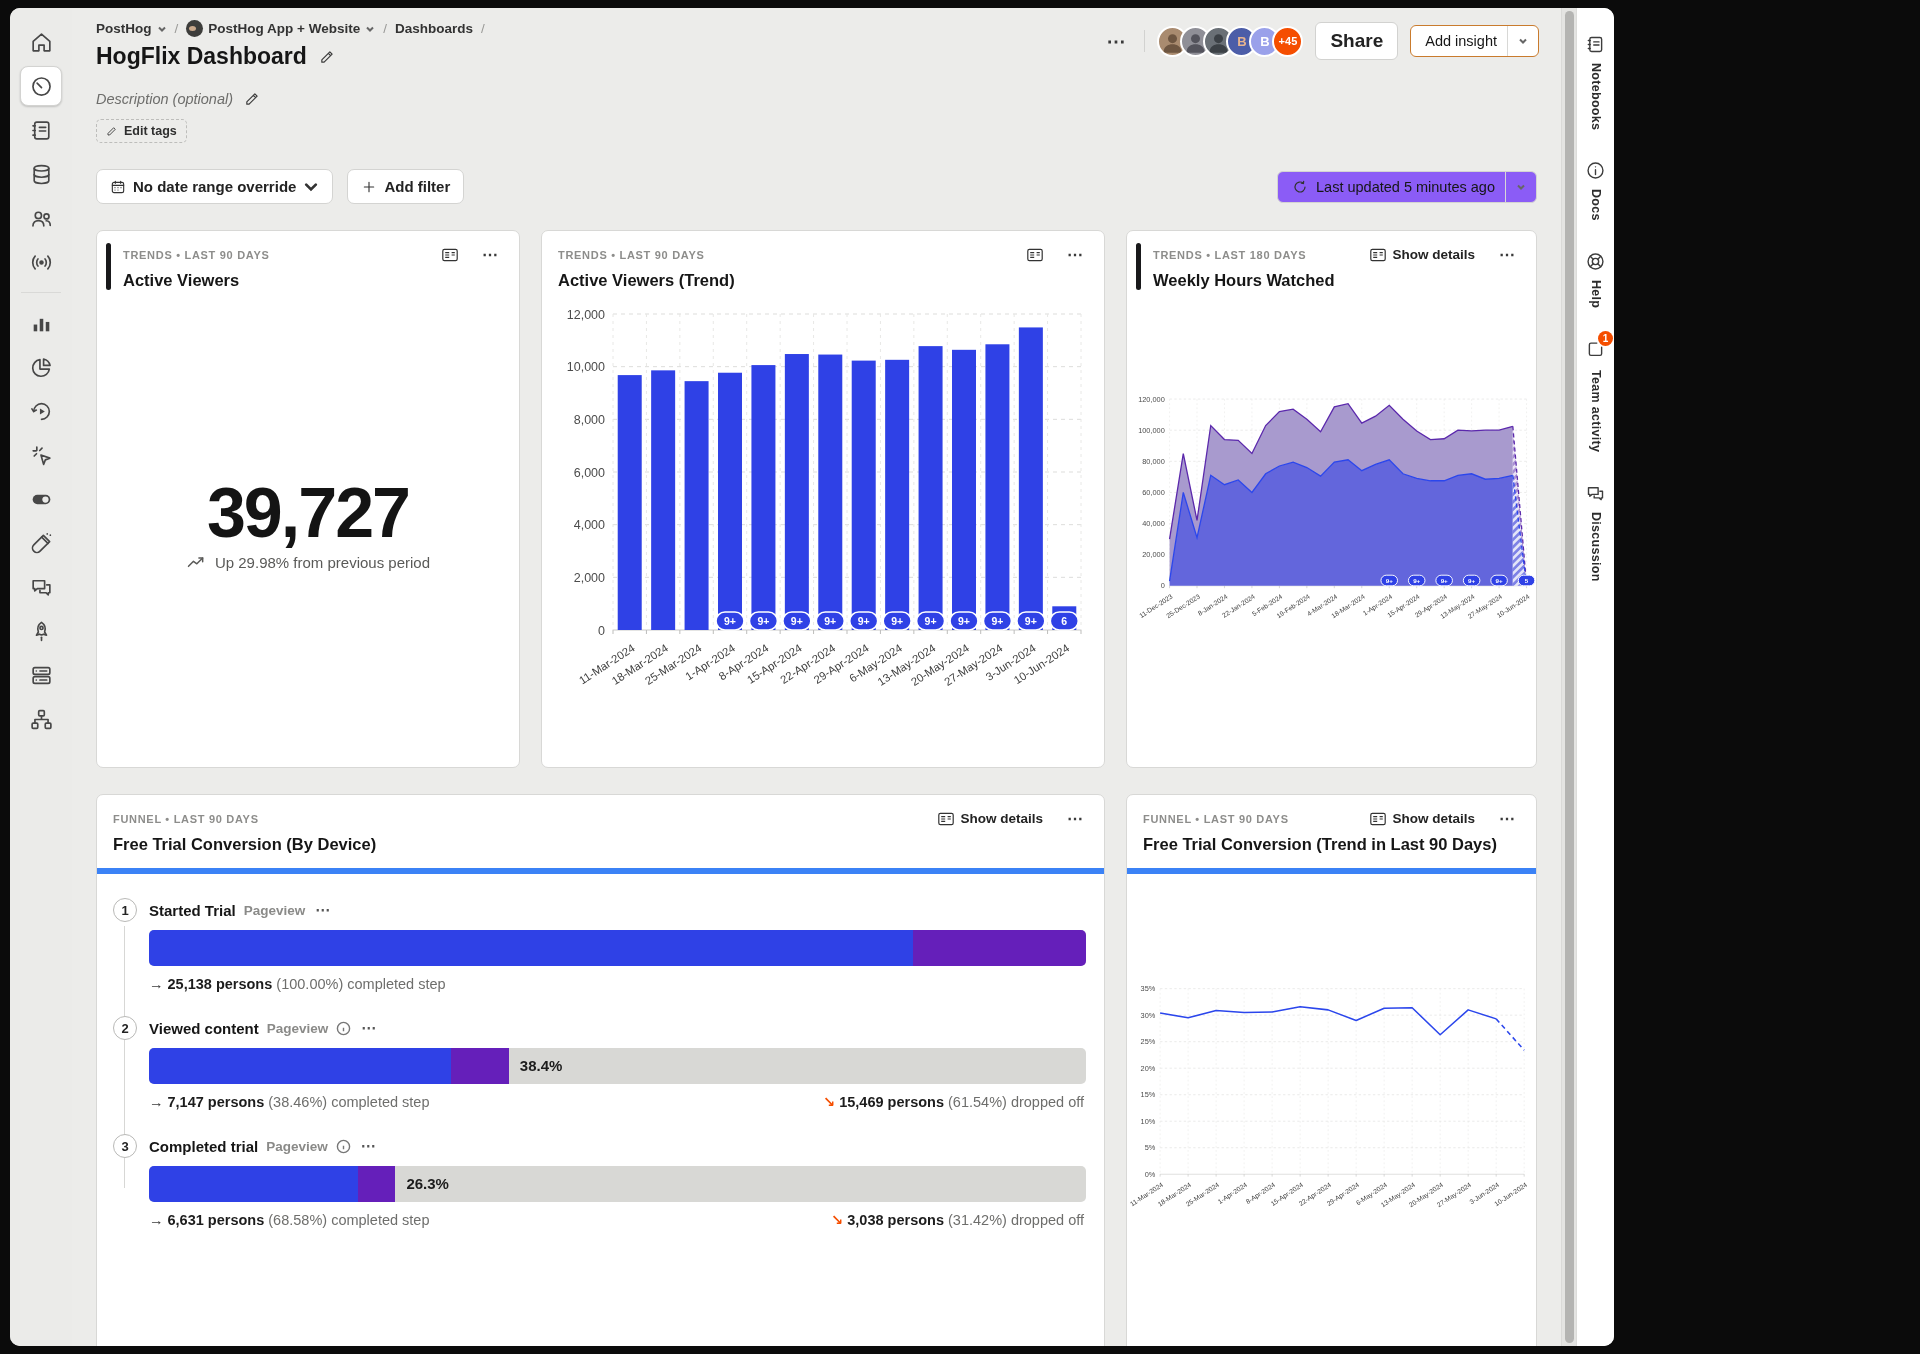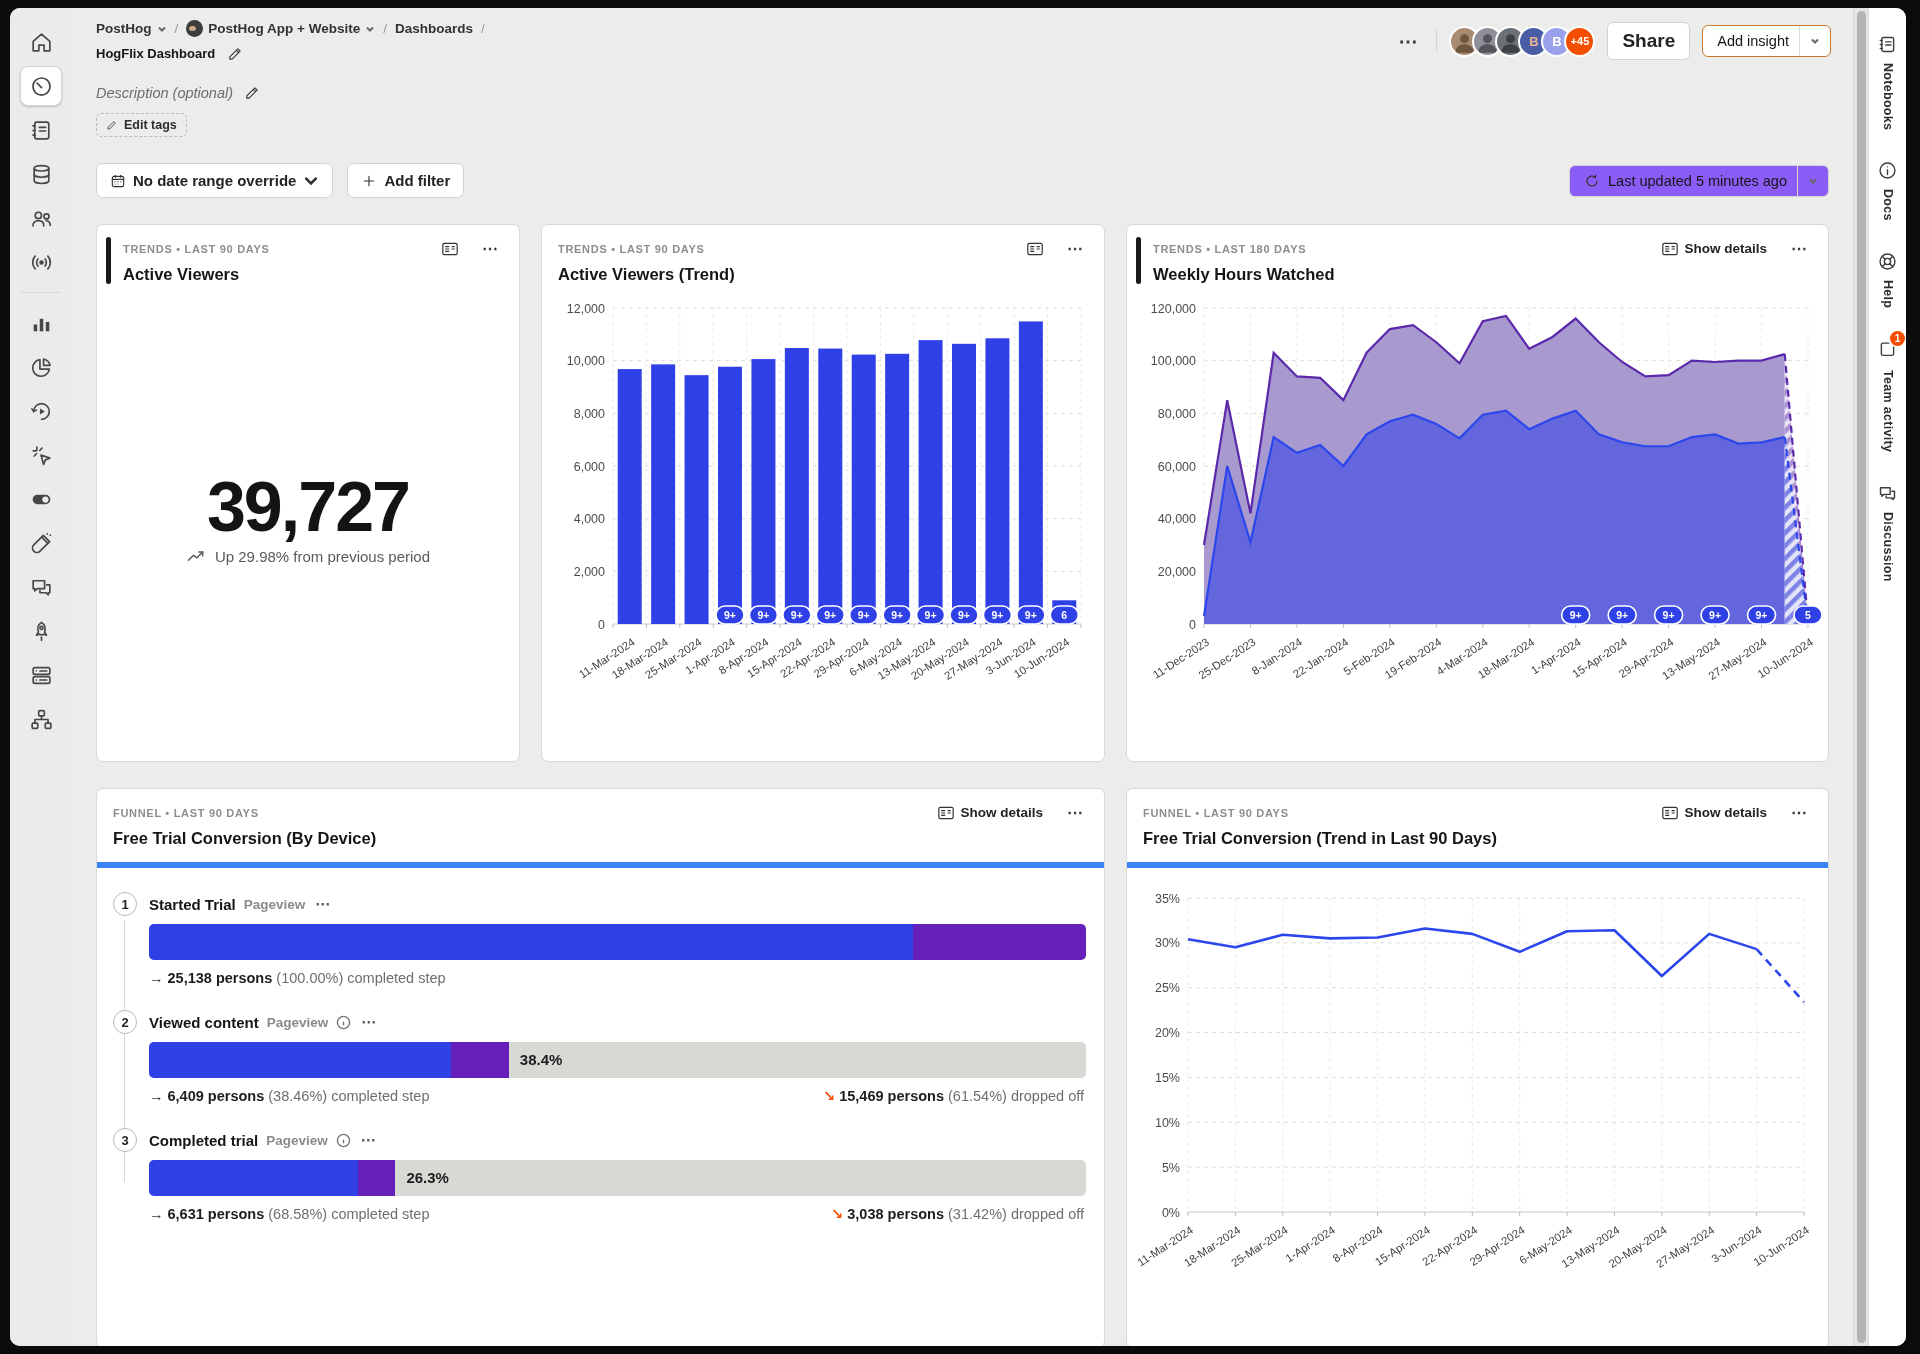--- a/index.html
+++ b/index.html
@@ -1,38 +1,38 @@
 <!DOCTYPE html>
 <html><head>
 <meta charset="utf-8">
 <style>
   html,body{margin:0;padding:0;background:#0b0b0b;width:1920px;height:1354px;overflow:hidden;
     font-family:"Liberation Sans","DejaVu Sans",sans-serif;color:#161616;}
   *{box-sizing:border-box;}
-  .window{position:absolute;left:10px;top:8px;width:1896px;height:1338px;background:#ececea;
+  .window{position:absolute;left:10px;top:8px;width:1604px;height:1338px;background:#ececea;
     border-radius:10px;overflow:hidden;display:flex;}
   
   .left-rail{width:62px;flex:0 0 62px;background:#ebebe9;display:flex;flex-direction:column;
     align-items:center;padding-top:12px;}
   .rail-btn{width:42px;height:40px;border:none;background:transparent;border-radius:8px;display:flex;
     align-items:center;justify-content:center;margin:2px 0;cursor:pointer;color:#474747;}
   .rail-btn svg{width:25px;height:25px;stroke:#474747;fill:none;stroke-width:1.6;stroke-linecap:round;stroke-linejoin:round;}
   .rail-btn.active{background:#fff;border:1px solid #d3d3d1;box-shadow:0 1px 2px rgba(0,0,0,.18);}
   .rail-divider{width:40px;height:1px;background:#d9d9d7;margin:8px 0;}
   
   .main{flex:1;min-width:0;display:flex;flex-direction:column;position:relative;}
   .topbar{padding:12px 24px 0 24px;position:relative;}
   .crumbs{display:flex;align-items:center;gap:8px;font-size:13.5px;font-weight:700;color:#333;}
   .crumb{display:flex;align-items:center;gap:5px;cursor:pointer;}
   .crumb-sep{color:#9a9a98;font-weight:400;}
   .chev{width:10px;height:10px;stroke:#666;fill:none;stroke-width:2;}
   .proj-icon{width:17px;height:17px;border-radius:50%;background:#3d3d3b;display:inline-block;position:relative;}
   .proj-icon:after{content:"";position:absolute;left:3px;top:6px;width:7px;height:5px;border-radius:50%;background:#caa98c;}
   .title-row{display:flex;align-items:center;gap:10px;margin-top:6px;}
-  .title-row h1{font-size:13px;margin:0;font-weight:800;}
+  .title-row h1{font-size:23px;margin:0;font-weight:800;}
   .icon-btn{border:none;background:transparent;cursor:pointer;padding:2px;display:inline-flex;align-items:center;color:#3c3c3c;}
   .icon-btn svg{width:17px;height:17px;stroke:#3c3c3c;fill:none;stroke-width:1.7;stroke-linecap:round;stroke-linejoin:round;}
   .topbar-right{position:absolute;right:22px;top:14px;display:flex;align-items:center;gap:12px;}
   .more-btn{border:none;background:transparent;font-size:19px;font-weight:700;color:#3a3a3a;cursor:pointer;letter-spacing:1px;}
   .vdiv{width:1px;height:22px;background:#d2d2d0;}
   .avatars{display:flex;align-items:center;}
   .avatar{width:31px;height:31px;border-radius:50%;border:2px solid #fff;margin-left:-8px;display:flex;
     align-items:center;justify-content:center;font-size:13px;font-weight:700;color:#fff;position:relative;overflow:hidden;}
   .avatar:first-child{margin-left:0;}
   .avatar svg{width:100%;height:100%;}
@@ -660,21 +660,21 @@
                       </svg>
                     </span>
                   <button class="f-more">⋯</button>
                 </div>
                 <div class="f-bar">
                   <div class="f-fill-blue" style="width: 32.2%;"></div>
                   <div class="f-fill-purple" style="left: 32.2%; width: 6.2%;"></div>
                   <span class="f-pct" style="left: 38.4%;">38.4%</span>
                 </div>
                 <div class="f-stats">
-                  <span><span class="f-arrow">→</span><b>6,409 persons</b> <span>(38.46%)</span> <span>completed step</span></span>
+                  <span><span class="f-arrow">→</span><b>7,147 persons</b> <span>(38.46%)</span> <span>completed step</span></span>
                   <span><span class="f-drop-arrow">↘</span><b>15,469 persons</b> <span>(61.54%)</span> <span>dropped off</span></span>
                 </div>
               </div>
             </div>
 
             <div class="f-step">
               <div class="f-num">3</div>
               <div class="f-body">
                 <div class="f-name-row">
                   <span class="f-name">Completed trial</span>

